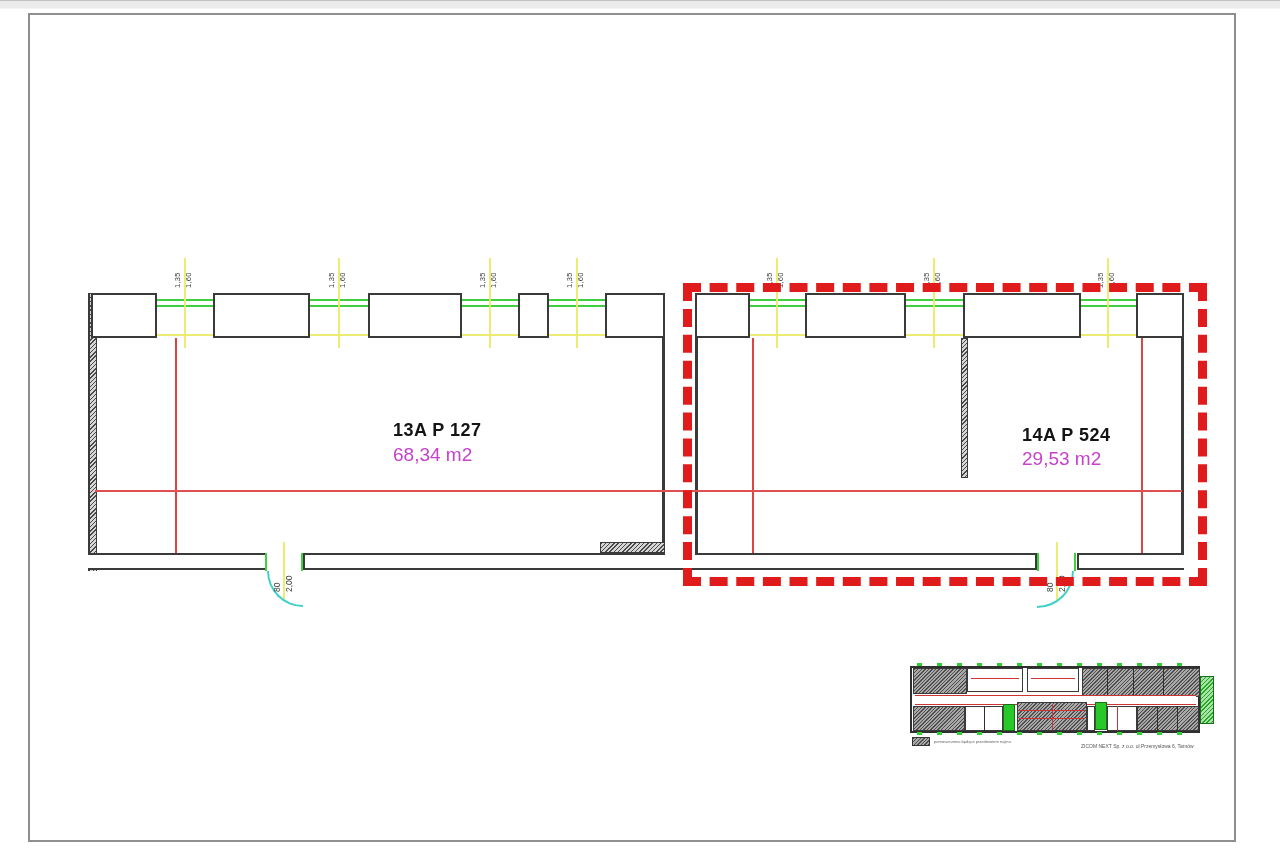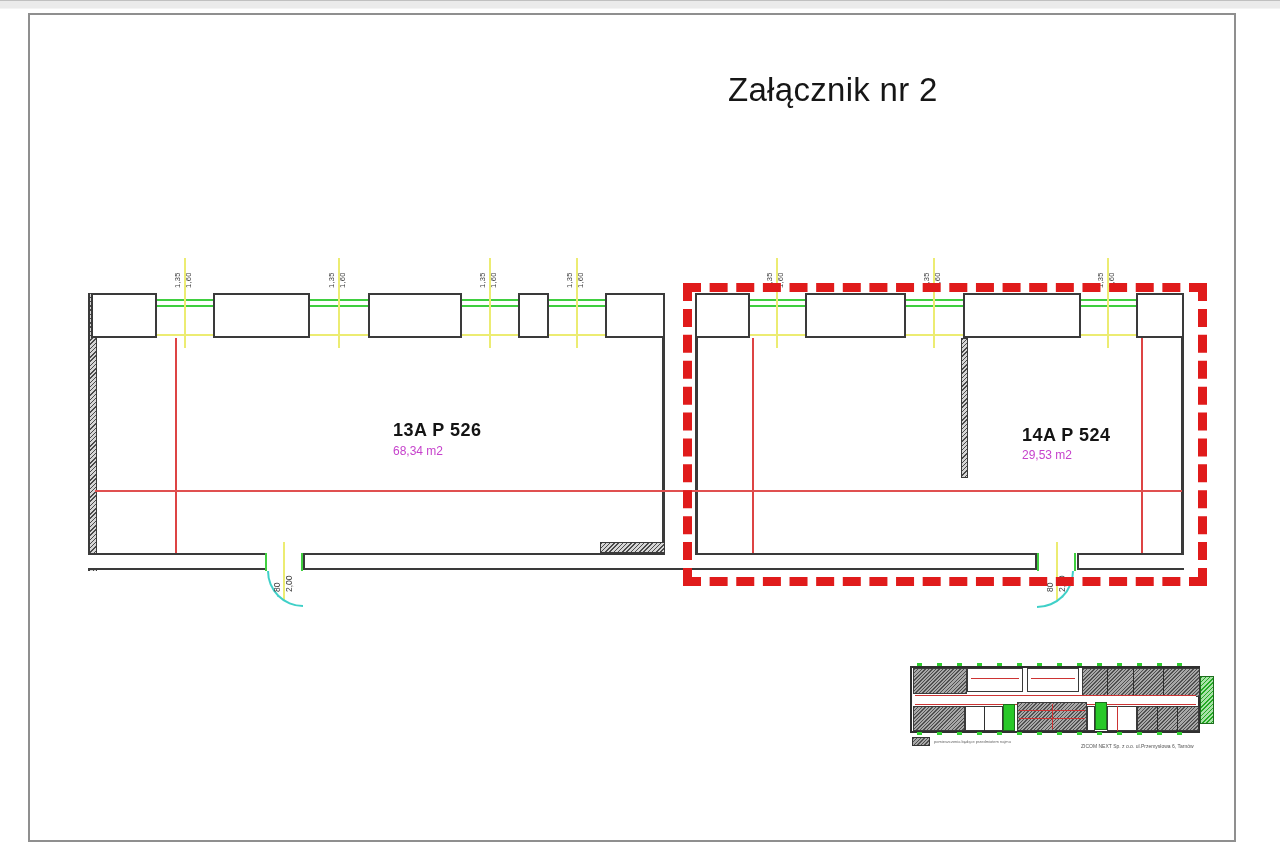--- a/index.html
+++ b/index.html
@@ -26,42 +26,41 @@
   .wdim span{writing-mode:vertical-rl;transform:rotate(180deg);font-size:7.5px;color:#3c3c3c;letter-spacing:.3px;}
   .ddim{position:absolute;top:548px;display:flex;flex-direction:row;gap:2px;height:44px;}
   .ddim span{writing-mode:vertical-rl;transform:rotate(180deg);font-size:8.5px;color:#3c3c3c;}
   .jamb{position:absolute;top:553px;width:2px;height:18px;background:#3fcf3f;}
   .dooryellow{position:absolute;top:542px;width:2px;height:58px;background:#ecec72;}
   .arc-l{position:absolute;border-left:2px solid #3fd0c8;border-bottom:2px solid #3fd0c8;border-bottom-left-radius:100%;box-sizing:border-box;}
   .arc-r{position:absolute;border-right:2px solid #3fd0c8;border-bottom:2px solid #3fd0c8;border-bottom-right-radius:100%;box-sizing:border-box;}
   .redline-h{position:absolute;height:2px;background:#e05050;}
   .hl-rect{left:683px;top:283px;width:524px;height:303px;border:9px dashed #e01b1b;box-sizing:border-box;}
   .roomlabel{position:absolute;color:#141414;font-size:18px;font-weight:bold;letter-spacing:.5px;}
-  .arealabel{position:absolute;color:#c642cc;font-size:12px;}
+  .arealabel{position:absolute;color:#c642cc;font-size:19px;}
   
   .mini{left:905px;top:658px;width:315px;height:102px;}
   .mini .out{position:absolute;left:5px;top:8px;width:290px;height:67px;border:2px solid #2f2f2f;background:#fff;box-sizing:border-box;}
   .mh{background:repeating-linear-gradient(135deg,#4f4f4f 0 1px,#a8a8a8 1px 2.5px);}
   .mroom{position:absolute;border:1px solid #3a3a3a;box-sizing:border-box;}
   .mwhite{position:absolute;border:1px solid #3a3a3a;background:#fff;box-sizing:border-box;}
   .mtick{position:absolute;width:5px;height:3px;background:#2fd02f;}
   .mstair{position:absolute;background:#29c829;border:1px solid #1d6d1d;box-sizing:border-box;}
   .mred{position:absolute;background:#cc3333;}
   .mini .legend-sw{position:absolute;left:7px;top:79px;width:18px;height:9px;border:1px solid #333;box-sizing:border-box;}
   .mini .legend-tx{position:absolute;left:29px;top:81px;font-size:4px;color:#666;white-space:nowrap;}
   .mini .caption{position:absolute;left:176px;top:85px;font-size:5px;color:#555;white-space:nowrap;}
 </style>
 </head>
 <body>
 
 <div class="abs topstrip"></div>
 <div class="abs sheet"></div>
 
 <div class="abs title">
-  <div>Załącznik nr 2</div>
 </div>
 
 <div class="abs hatch" style="left:88px;top:293px;width:9px;height:278px;border-left:2px solid #3a3a3a;border-right:1px solid #3a3a3a;box-sizing:border-box;"></div>
 
 <div class="pier" style="left:91px;width:66px;"></div>
 <div class="pier" style="left:213px;width:97px;"></div>
 <div class="pier" style="left:368px;width:94px;"></div>
 <div class="pier" style="left:518px;width:31px;"></div>
 <div class="pier" style="left:605px;width:60px;"></div>
 
@@ -106,21 +105,21 @@
 
 <div class="dooryellow" style="left:283px;"></div>
 <div class="jamb" style="left:265px;"></div>
 <div class="jamb" style="left:301px;"></div>
 <div class="arc-l" style="left:267px;top:571px;width:36px;height:36px;"></div>
 <div class="ddim" style="left:272px;">
   <span>80</span>
   <span>2,00</span>
 </div>
 
-<div class="roomlabel" style="left:393px;top:420px;">13A P 526</div>
+<div class="roomlabel" style="left:393px;top:420px;">13A P 127</div>
 <div class="arealabel" style="left:393px;top:444px;">68,34 m2</div>
 
 <div class="abs wall" style="left:663px;top:568px;width:34px;height:2px;"></div>
 
 <div class="pier" style="left:695px;width:55px;"></div>
 <div class="pier" style="left:805px;width:101px;"></div>
 <div class="pier" style="left:963px;width:118px;"></div>
 <div class="pier" style="left:1136px;width:48px;"></div>
 <div class="glass" style="left:750px;width:55px;"></div>
 <div class="glass" style="left:906px;width:57px;"></div>

